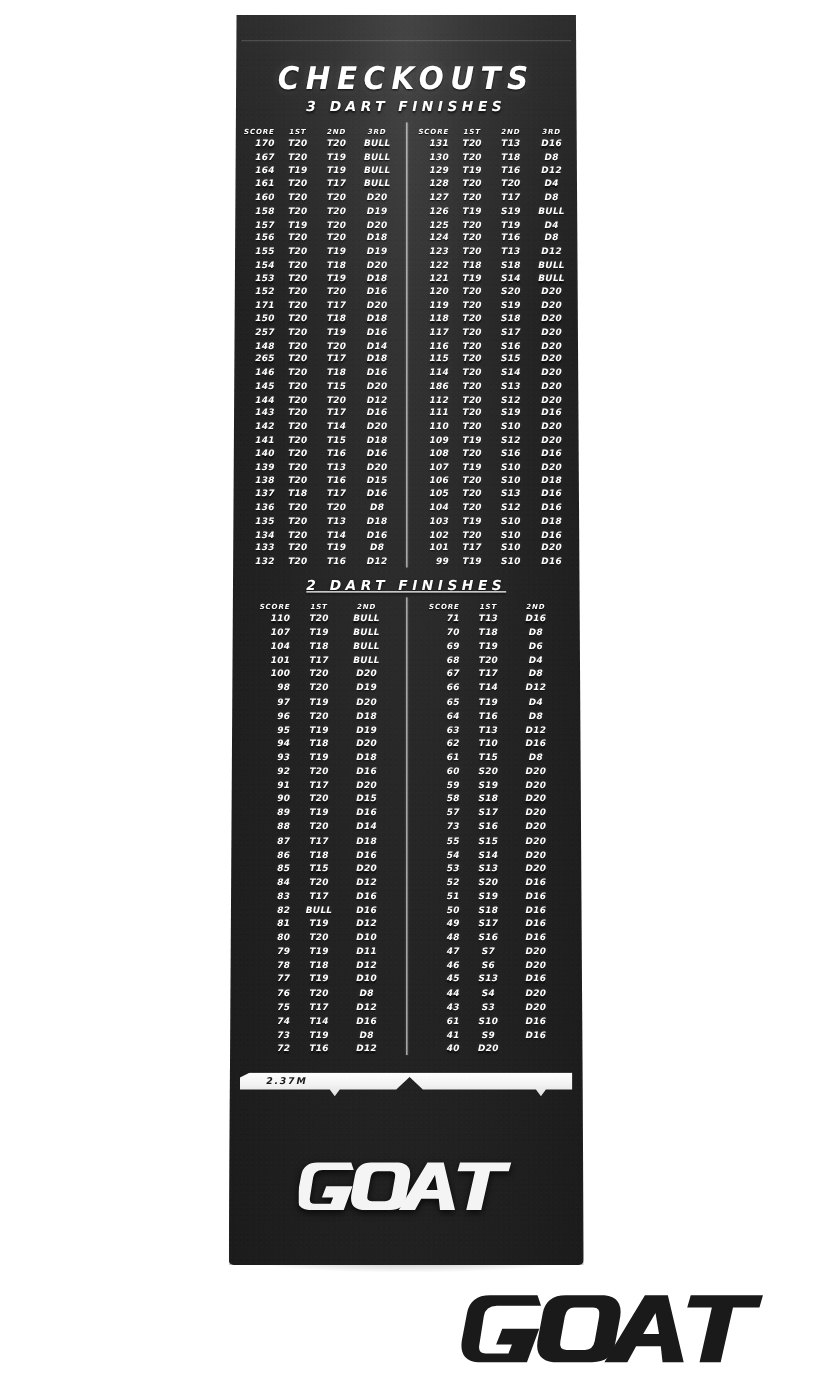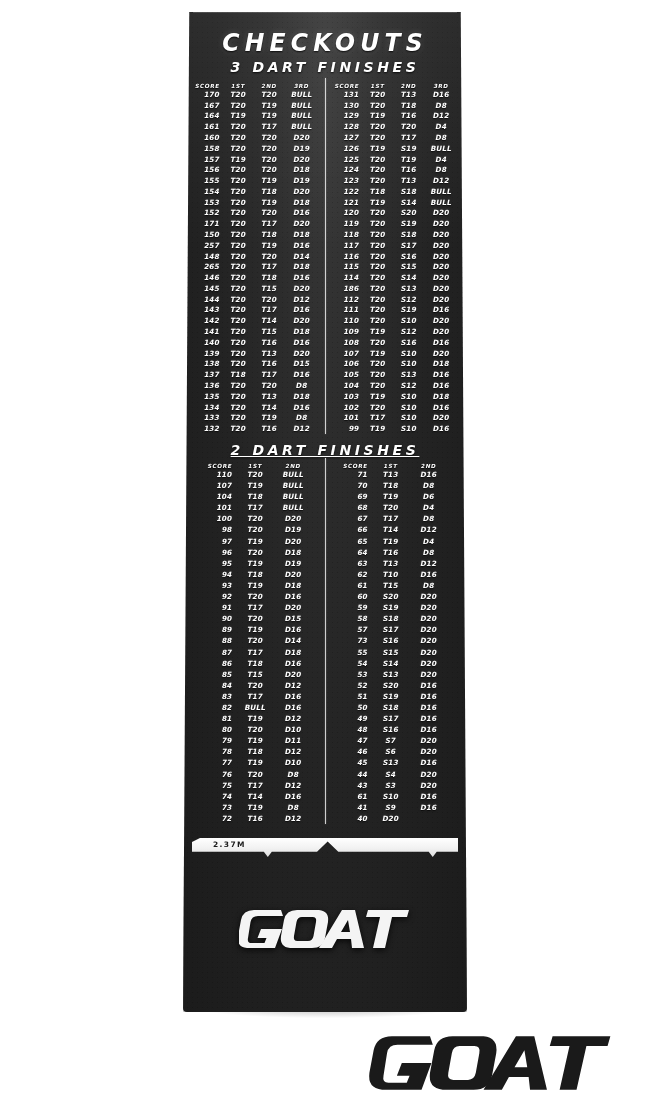--- a/index.html
+++ b/index.html
@@ -26,42 +26,42 @@
       radial-gradient(rgba(255,255,255,.07) .6px, transparent .7px),
       radial-gradient(rgba(0,0,0,.35) .6px, transparent .7px);
     background-size:4px 4px, 5px 5px;
     background-position:0 0, 2px 3px;
   }
   
   #mat:after{
     content:"";position:absolute;left:0;right:0;top:0;height:240px;pointer-events:none;
     background:linear-gradient(180deg,rgba(255,255,255,.055),rgba(255,255,255,0));
   }
-  #mat-inner{position:absolute;inset:0;z-index:3;}
+  #mat-inner{position:absolute;inset:0;z-index:3;margin-top:20px;}
 
   
   .rim{position:absolute;z-index:6;pointer-events:none;}
   .rim-top{left:10px;right:10px;top:0;height:1px;background:rgba(255,255,255,.16);}
   .rim-l{left:0;top:4px;bottom:0;width:1px;background:linear-gradient(180deg,rgba(255,255,255,.13),rgba(255,255,255,.03));}
   .rim-r{right:0;top:4px;bottom:0;width:1px;background:linear-gradient(180deg,rgba(255,255,255,.13),rgba(255,255,255,.03));}
 
   
   .tech{
     font-family:"DejaVu Sans",sans-serif;
     font-style:italic;font-weight:bold;color:#fff;
     text-align:center;white-space:nowrap;
   }
   #title{
     position:absolute;left:0;right:0;top:16px;z-index:5;
     font-size:25px;letter-spacing:5.5px;
     transform:scaleX(.94);
     text-shadow:0 1px 2px rgba(0,0,0,.85), 0 0 7px rgba(255,255,255,.17);
   }
   .sub{
-    font-size:14px;letter-spacing:3.6px;
+    font-size:11px;letter-spacing:3.6px;
     text-shadow:0 1px 2px rgba(0,0,0,.8);
   }
   #sub3{position:absolute;left:0;right:0;top:47px;z-index:5;}
   #sub2{position:absolute;left:0;right:0;top:430px;z-index:5;text-decoration:underline;}
 
   
   .block{position:absolute;display:flex;justify-content:space-between;z-index:5;}
   #block3{left:8px;right:8px;top:66px;}
   #block2{left:12px;right:12px;top:446px;}
 
@@ -107,21 +107,21 @@
     clip-path:polygon(
       0% 18%, 3% 0%, 100% 0%, 100% 62%,
       92% 62%, 90.5% 86%, 89% 62%,
       55% 62%, 51% 16%, 47% 62%,
       30% 62%, 28.5% 86%, 27% 62%,
       0% 62%);
     filter:drop-shadow(0 2px 2px rgba(0,0,0,.6));
   }
   #oche-label{
     position:absolute;left:30px;top:828px;z-index:7;
-    font-family:"DejaVu Sans",sans-serif;font-weight:bold;
+    font-family:"DejaVu Sans",sans-serif;font-style:italic;font-weight:bold;
     font-size:7.5px;letter-spacing:1.4px;color:#1a1a1a;
   }
 
   
   #goat-mat{
     position:absolute;left:0;right:0;top:895px;z-index:5;text-align:center;
   }
   #goat-mat svg{filter:drop-shadow(0 2px 3px rgba(0,0,0,.8));}
 
   

